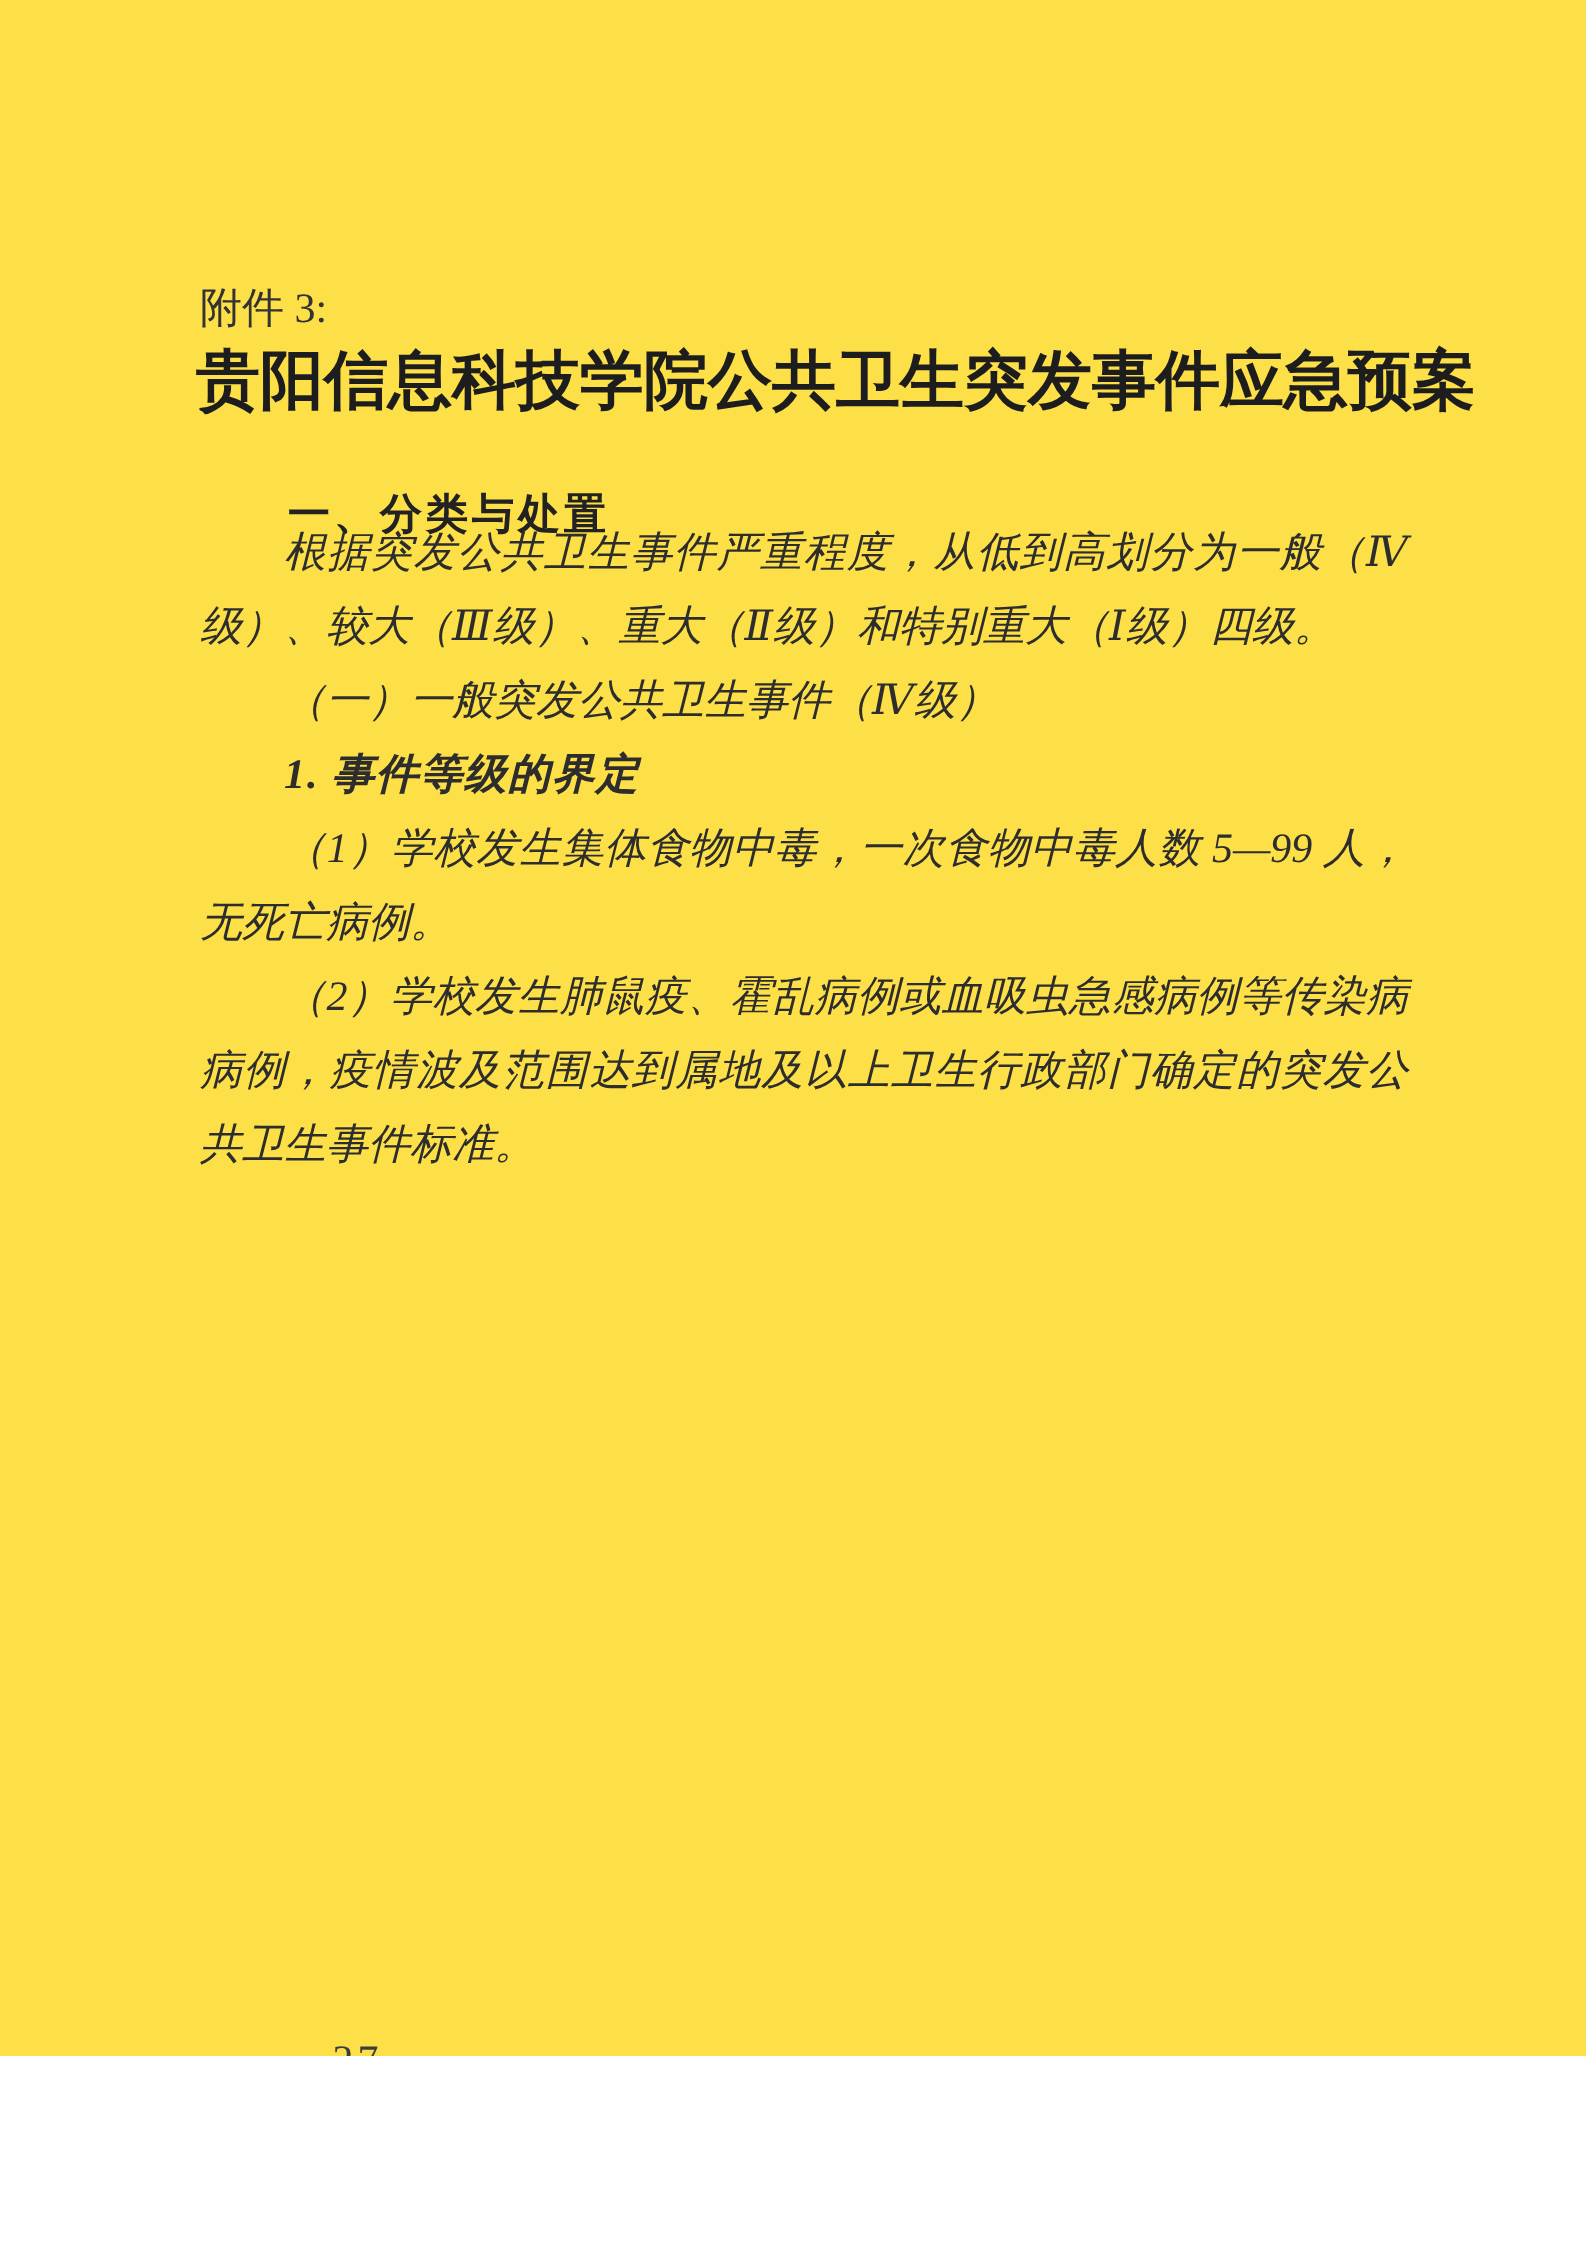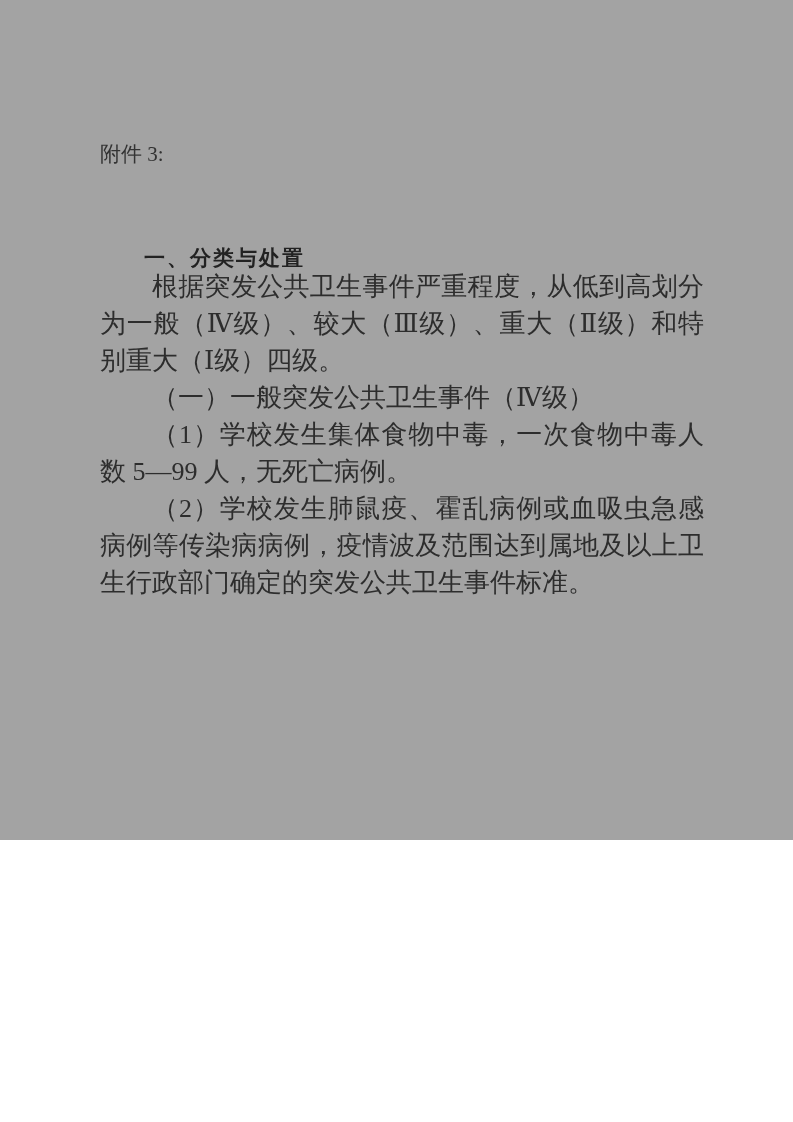--- a/index.html
+++ b/index.html
@@ -1,21 +1,21 @@
 <!DOCTYPE html>
 <html><head>
 <meta charset="utf-8">
 <style>
   * { margin: 0; padding: 0; box-sizing: border-box; }
   html, body { background: #ffffff; }
   .page {
     position: relative;
     width: 793px;
-    height: 840px;
-    background: #a3a3a3;
+    height: 1028px;
+    background: #fde047;
     overflow: hidden;
     font-family: "Liberation Serif", "DejaVu Serif", serif;
     color: #2d2d2d;
   }
   .attachment-label {
     position: absolute;
     left: 100px;
     top: 140px;
     font-size: 21px;
     line-height: 28px;
@@ -41,26 +41,27 @@
     line-height: 28px;
     font-weight: 700;
     letter-spacing: 2px;
     color: #222222;
     font-family: "Liberation Sans", "DejaVu Sans", sans-serif;
     margin-top: 18px;
   }
   .body-block {
     position: absolute;
     left: 100px;
-    top: 268px;
+    top: 258px;
     width: 604px;
-    font-size: 26px;
+    font-size: 21px;
     line-height: 37px;
     text-align: justify;
     color: #2d2d2d;
+    font-style: italic;
   }
   .body-block p {
     text-indent: 2em;
     margin: 0;
   }
   .sub-heading {
     text-indent: 2em;
     font-weight: 400;
   }
   .item-heading {
@@ -77,25 +78,27 @@
     color: #3d3d3d;
   }
 </style>
 </head>
 <body>
 
 <div class="page">
 
   <div class="attachment-label">附件 3:</div>
 
+  <h1 class="doc-title">贵阳信息科技学院公共卫生突发事件应急预案</h1>
 
   <h2 class="section-heading">一、分类与处置</h2>
 
   <div class="body-block">
     <p>根据突发公共卫生事件严重程度，从低到高划分为一般（Ⅳ级）、较大（Ⅲ级）、重大（Ⅱ级）和特别重大（Ⅰ级）四级。</p>
     <div class="sub-heading">（一）一般突发公共卫生事件（Ⅳ级）</div>
+    <div class="item-heading">1. 事件等级的界定</div>
     <p>（1）学校发生集体食物中毒，一次食物中毒人数 5—99 人，无死亡病例。</p>
     <p>（2）学校发生肺鼠疫、霍乱病例或血吸虫急感病例等传染病病例，疫情波及范围达到属地及以上卫生行政部门确定的突发公共卫生事件标准。</p>
   </div>
 
   <div class="page-footer">— 27 —</div>
 
 </div>
 
 </body></html>

